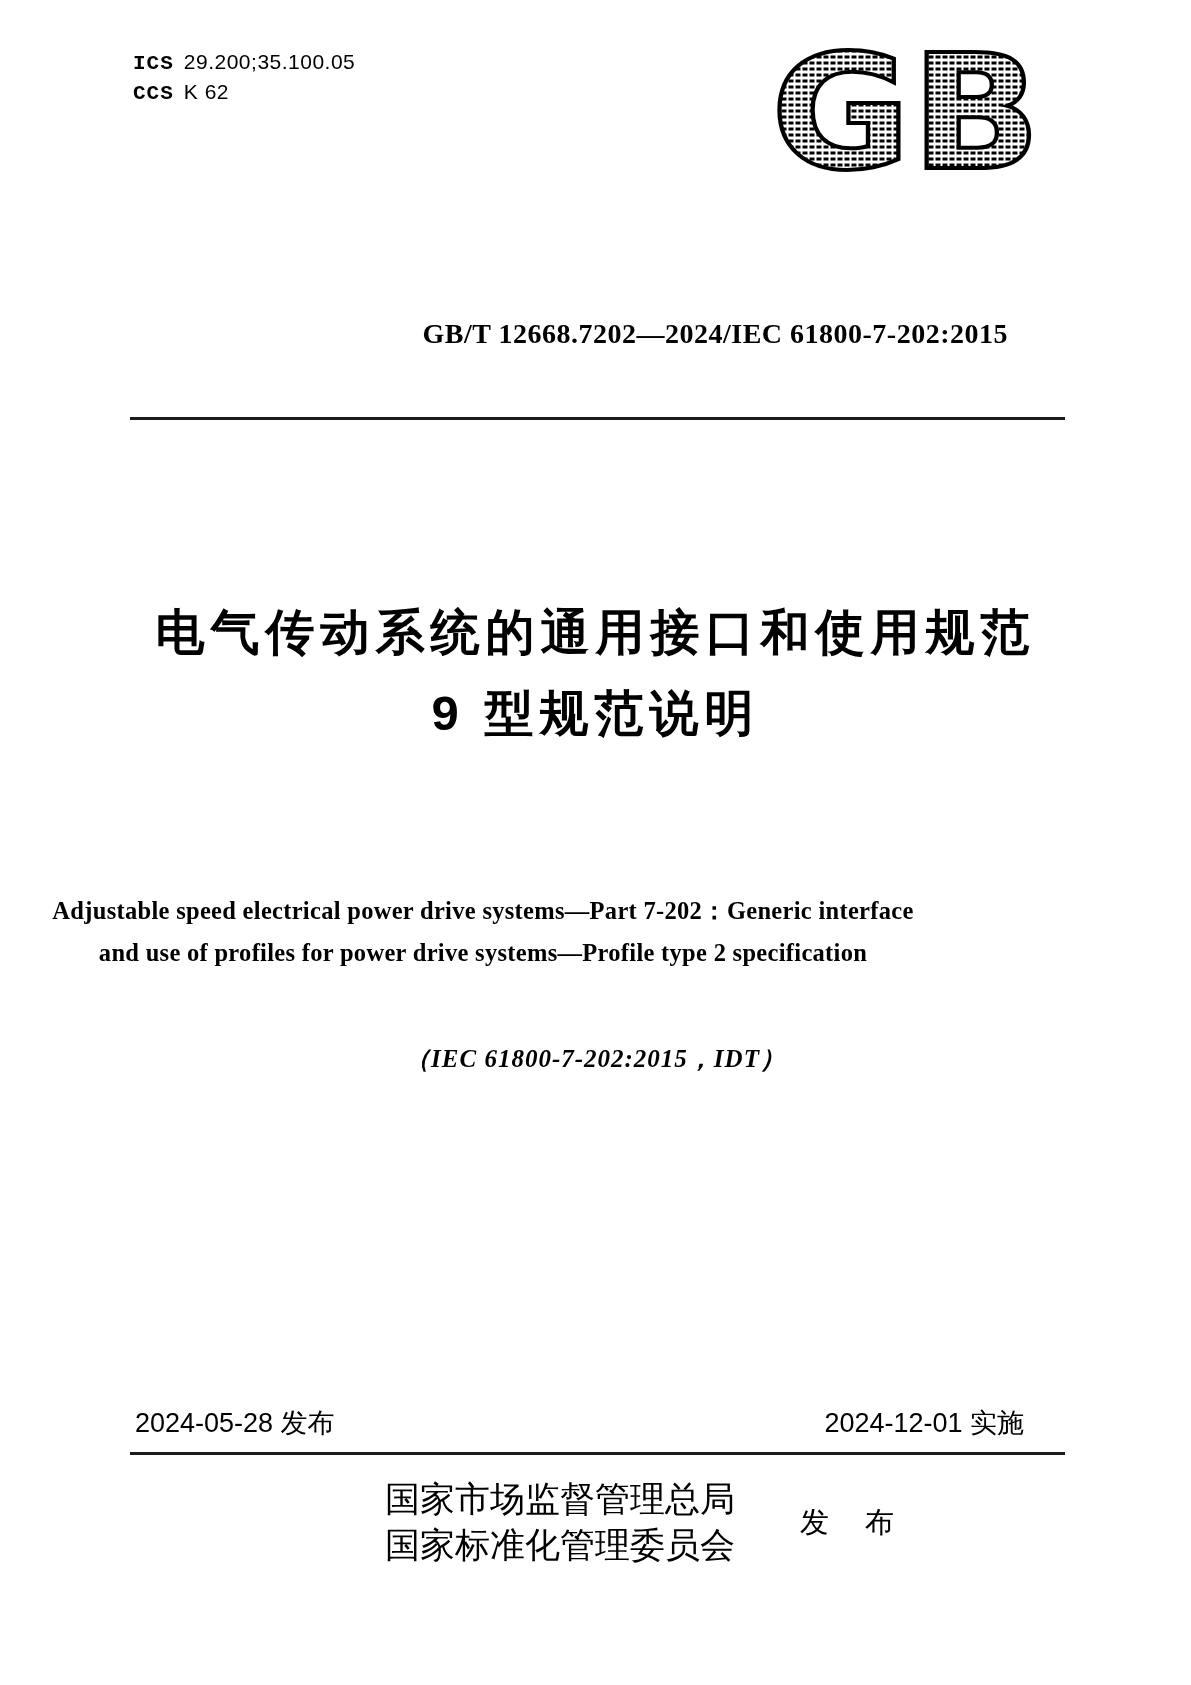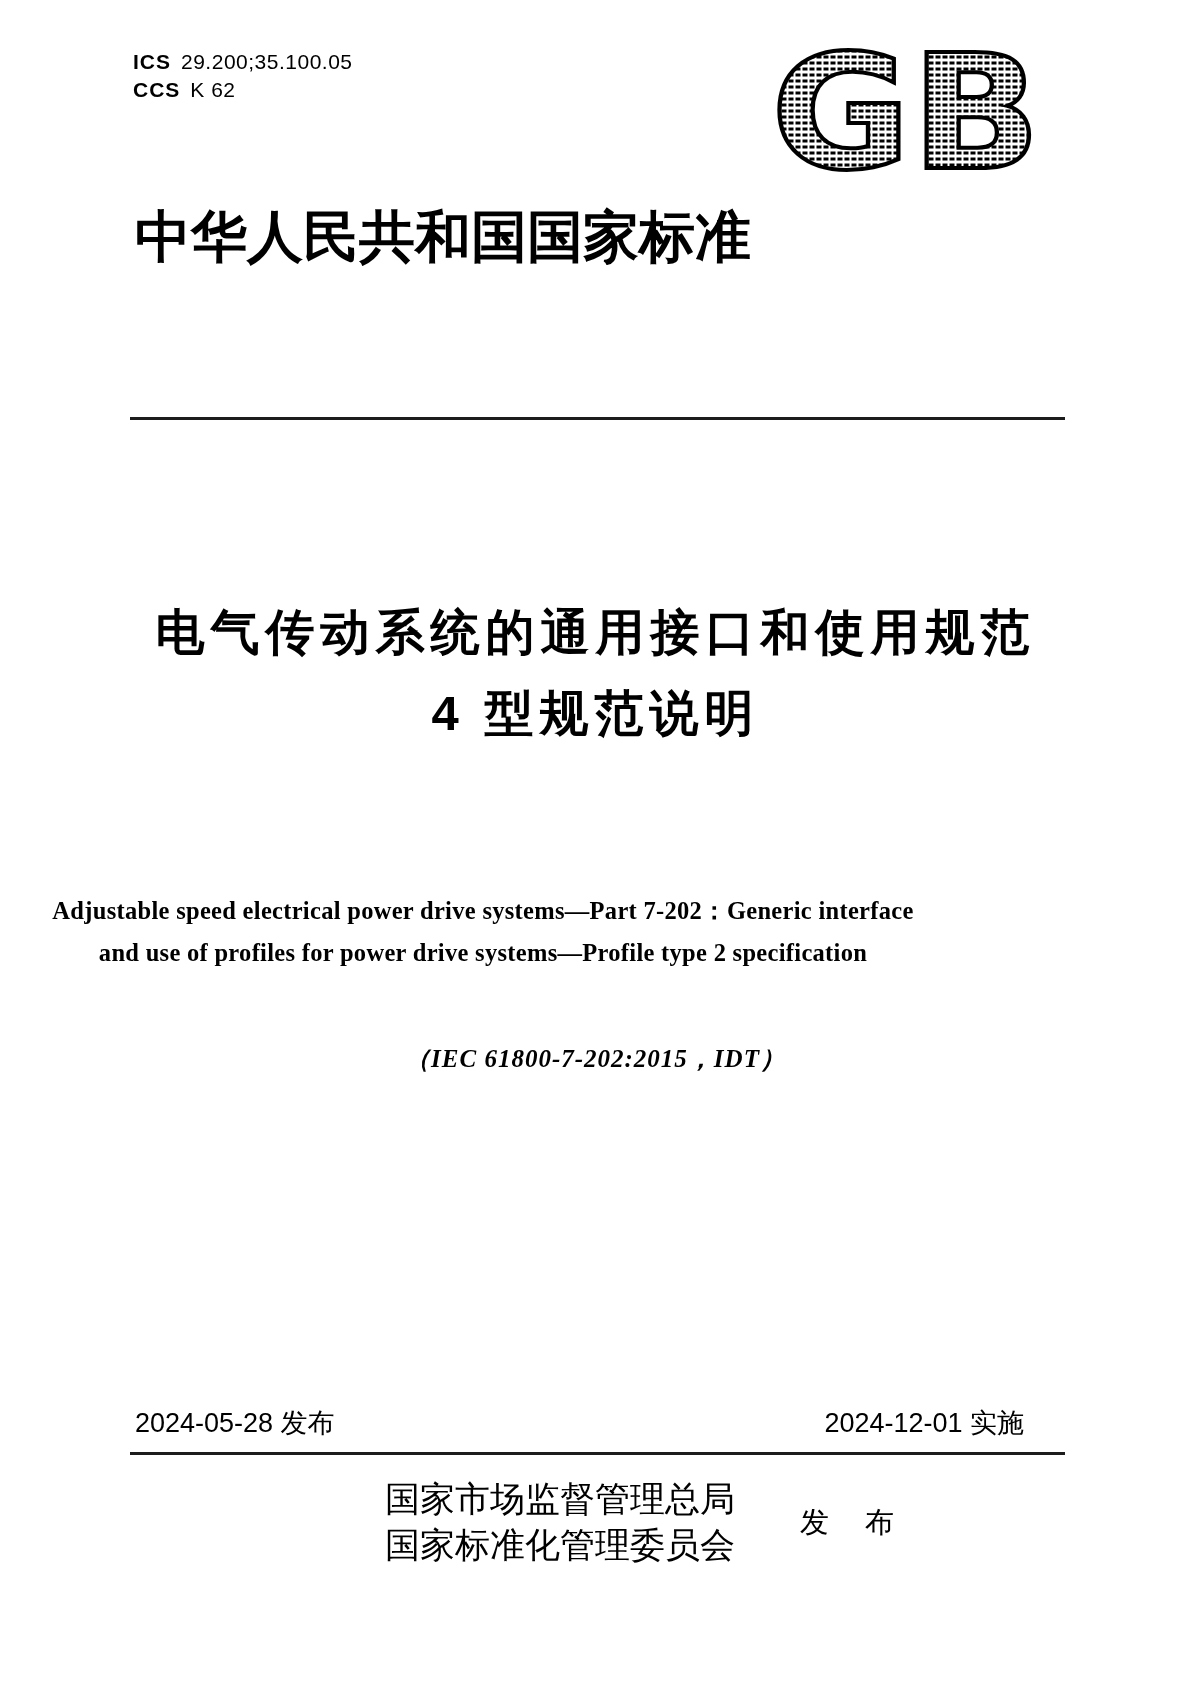--- a/index.html
+++ b/index.html
@@ -15,21 +15,21 @@
   }
   
   #ics-block {
     position: absolute;
     left: 133px; top: 48px;
     font-size: 21px;
     line-height: 28px;
     white-space: nowrap;
   }
   .cls-label {
-    font-family: Liberation Sans, sans-serif;
+    font-family: Liberation Mono, monospace;
     font-weight: bold;
     letter-spacing: 1px;
     text-align: right;
   }
   .cls-value {
     font-family: "Liberation Sans", sans-serif;
     font-stretch: condensed;
     letter-spacing: 0.5px;
     margin-left: 10px;
   }
@@ -162,28 +162,28 @@
   <svg id="gb-logo" viewBox="0 0 288 142" xmlns="http://www.w3.org/2000/svg">
     <defs>
       <pattern id="halftone" width="7" height="6" patternUnits="userSpaceOnUse">
         <rect width="7" height="6" fill="#ffffff"></rect>
         <rect x="0.5" y="1.5" width="5" height="3" fill="#000000"></rect>
       </pattern>
     </defs>
     <text x="146" y="126" text-anchor="middle" font-size="158" font-weight="bold" font-family="'DejaVu Sans', sans-serif" fill="url(#halftone)" stroke="#000000" stroke-width="4" textLength="270" lengthAdjust="spacingAndGlyphs">GB</text>
   </svg>
 
-  <div id="national-heading">中华人民共和国国家标准</div>
-
+
+  <div id="standard-number">GB/T 12668.7202—2024/IEC 61800-7-202:2015</div>
 
   <div id="rule-top" class="rule"></div>
 
   <div id="title-zh">
     <div>电气传动系统的通用接口和使用规范</div>
-    <div>4 型规范说明</div>
+    <div>9 型规范说明</div>
   </div>
 
   <div id="title-en">
     <div>Adjustable speed electrical power drive systems—Part 7-202：Generic interface</div>
     <div>and use of profiles for power drive systems—Profile type 2 specification</div>
   </div>
 
   <div id="idt-note">（IEC 61800-7-202:2015，IDT）</div>
 
   <div id="issue-date">2024-05-28 发布</div>

